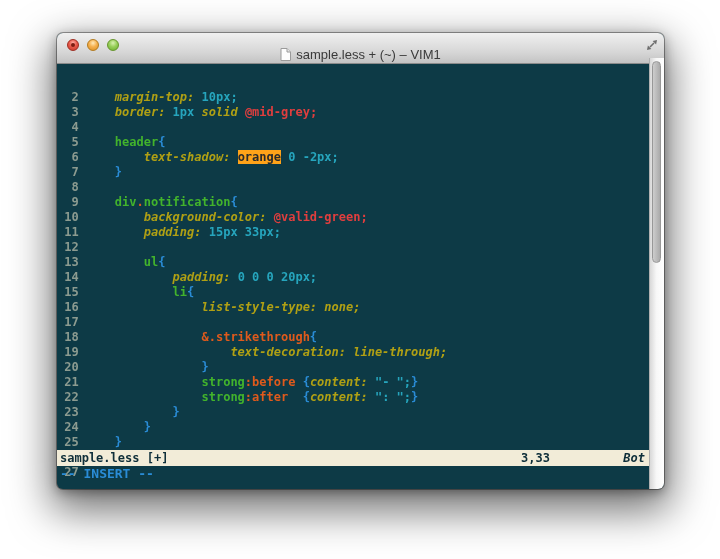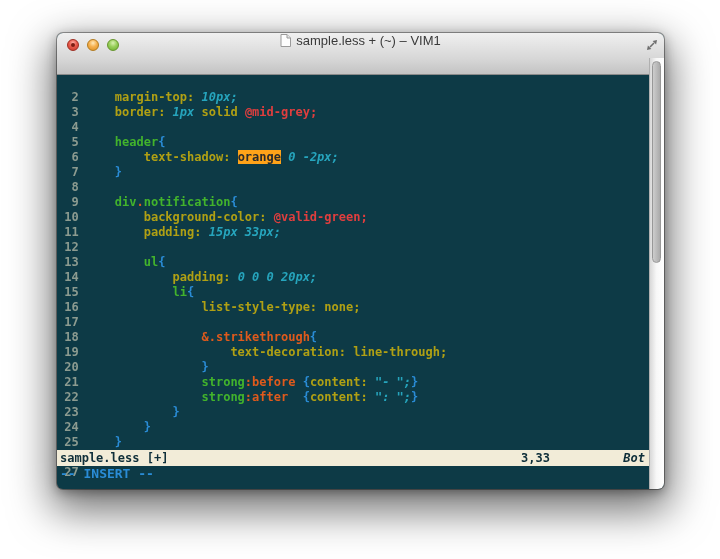--- a/index.html
+++ b/index.html
@@ -4,23 +4,23 @@
 <style>
   * { margin:0; padding:0; box-sizing:border-box; }
   html,body { width:720px; height:559px; background:#ffffff; overflow:hidden;
               font-family:"Liberation Sans", sans-serif; }
 
   .window { position:absolute; left:57px; top:33px; width:607px; height:456px;
             border-radius:6px; overflow:hidden; background:var(--editor_bg,#0d3a46);
             box-shadow: 0 0 0 1px rgba(0,0,0,.35), 0 16px 42px 6px rgba(0,0,0,.55), 0 3px 12px rgba(0,0,0,.35); }
 
   
-  .titlebar { position:relative; height:42px;
+  .titlebar { position:relative; height:31px;
               background:linear-gradient(#f0f0f0,#d6d6d6 65%,#c3c3c3);
-              border-bottom:1px solid #8a8a8a; display:flex; align-items:flex-start; }
+              border-bottom:1px solid #8a8a8a; display:flex; align-items:flex-end; }
   .traffic { position:absolute; left:10px; top:0; height:24px; display:flex; align-items:center; gap:8px; }
   .tl { width:12px; height:12px; border-radius:50%; position:relative; }
   .tl-close { background:radial-gradient(circle at 50% 30%, #ffb0a6 0%, #e8594a 45%, #c43a2c 100%);
               border:1px solid #9e2c20; }
   .tl-close::after { content:""; position:absolute; left:3px; top:3px; width:4px; height:4px;
               border-radius:50%; background:#7c1d12; }
   .tl-min { background:radial-gradient(circle at 50% 30%, #ffe9b8 0%, #f6b04e 45%, #d98e22 100%);
               border:1px solid #b37a1e; }
   .tl-zoom { background:radial-gradient(circle at 50% 30%, #d8f0b0 0%, #98cf5a 45%, #6aae2f 100%);
               border:1px solid #66952c; }
@@ -33,22 +33,22 @@
 
   .editor { position:absolute; top:0; left:0; right:15px; bottom:0;
             font-family:"DejaVu Sans Mono", monospace; font-size:12px; font-weight:bold;
             line-height:15px; white-space:pre; }
   .lines { padding-top:2px; }
   .row  { height:15px; display:flex; }
   .ln   { flex:none; display:inline-block; width:3ch; text-align:right; margin-right:1ch;
           color:var(--gutter_fg,#8c9b90); }
 
   .c-d { color:var(--default_fg,#93a1a1); }
-  .c-p { color:var(--property,#b0a014); }
-  .c-v { color:var(--value,#26a5bd);font-style:italic; }
+  .c-p { color:var(--property,#b0a014);font-style:italic; }
+  .c-v { color:var(--value,#26a5bd); }
   .c-s { color:var(--selector,#42b32c); }
   .c-o { color:var(--orange,#df5a1c); }
   .c-r { color:var(--red,#e03e3e);text-align:center; }
   .c-b { color:var(--brace,#2a8cd6); }
   .c-h { color:var(--hl_fg,#2b2b2b); background:var(--hl_bg,#ffa319);margin-top:48px; }
 
   .statusline { position:absolute; left:0; right:15px; top:392px; height:16px;
                 background:var(--status_bg,#f2ecd8); color:var(--status_fg,#0f2f3a);
                 font-family:"DejaVu Sans Mono", monospace; font-size:12px; font-weight:bold;
                 line-height:16px;padding-left:46px; }

